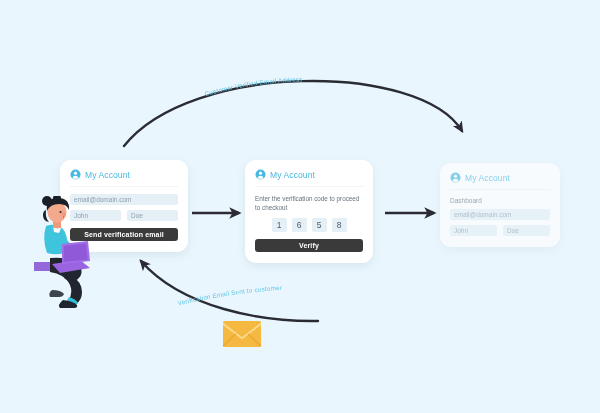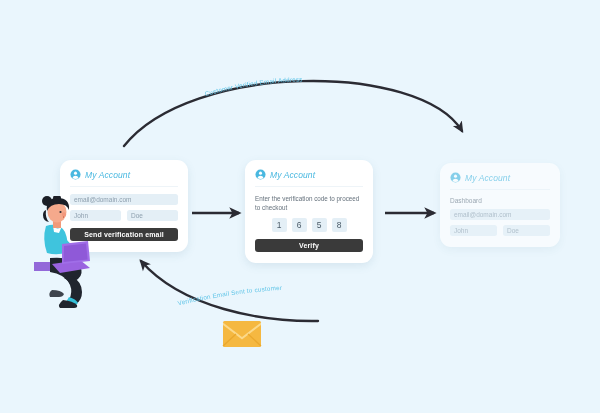--- a/index.html
+++ b/index.html
@@ -23,21 +23,20 @@
     box-shadow:0 3px 9px rgba(80,120,150,.13);
     padding:9px 10px 11px 10px;
   }
   .card.faded { opacity:.62; }
 
   .card-head {
     display:flex; align-items:center; gap:4px;
     padding-bottom:6px;
     border-bottom:1px solid #eef4f8;
     margin-bottom:7px;
-    font-style:italic;
   }
   .user-ic { width:11px; height:11px; flex:0 0 11px; display:block; }
   .card-head .ttl {
     font-size:8.5px; color:#49b8e0; letter-spacing:.1px;
   }
 
   .field {
     background:#e4eff6;
     border-radius:2.5px;
     height:11px;

